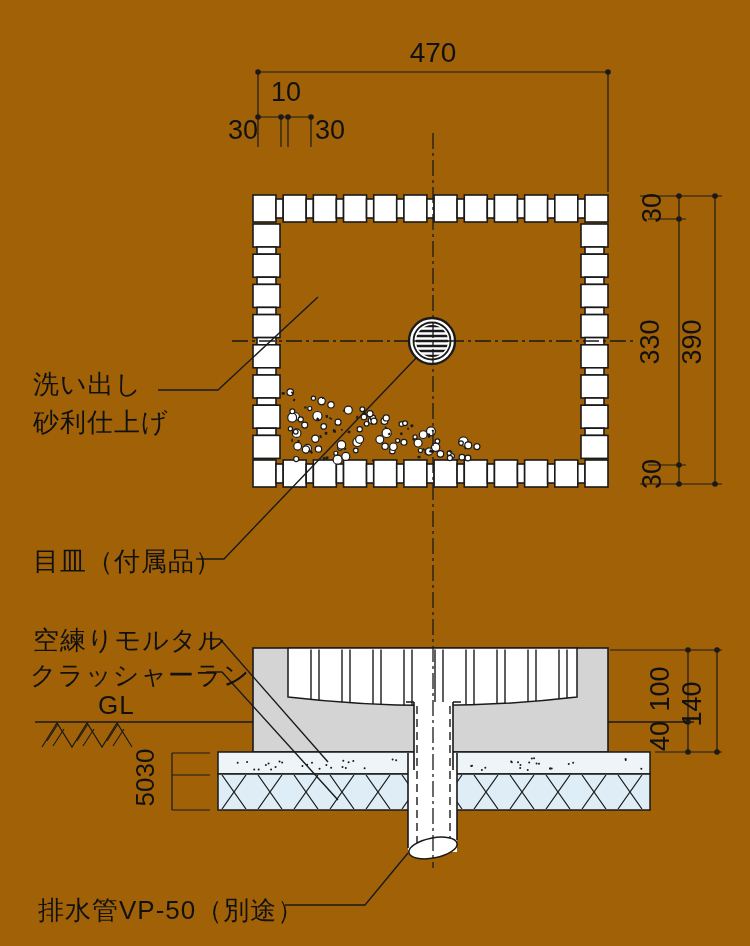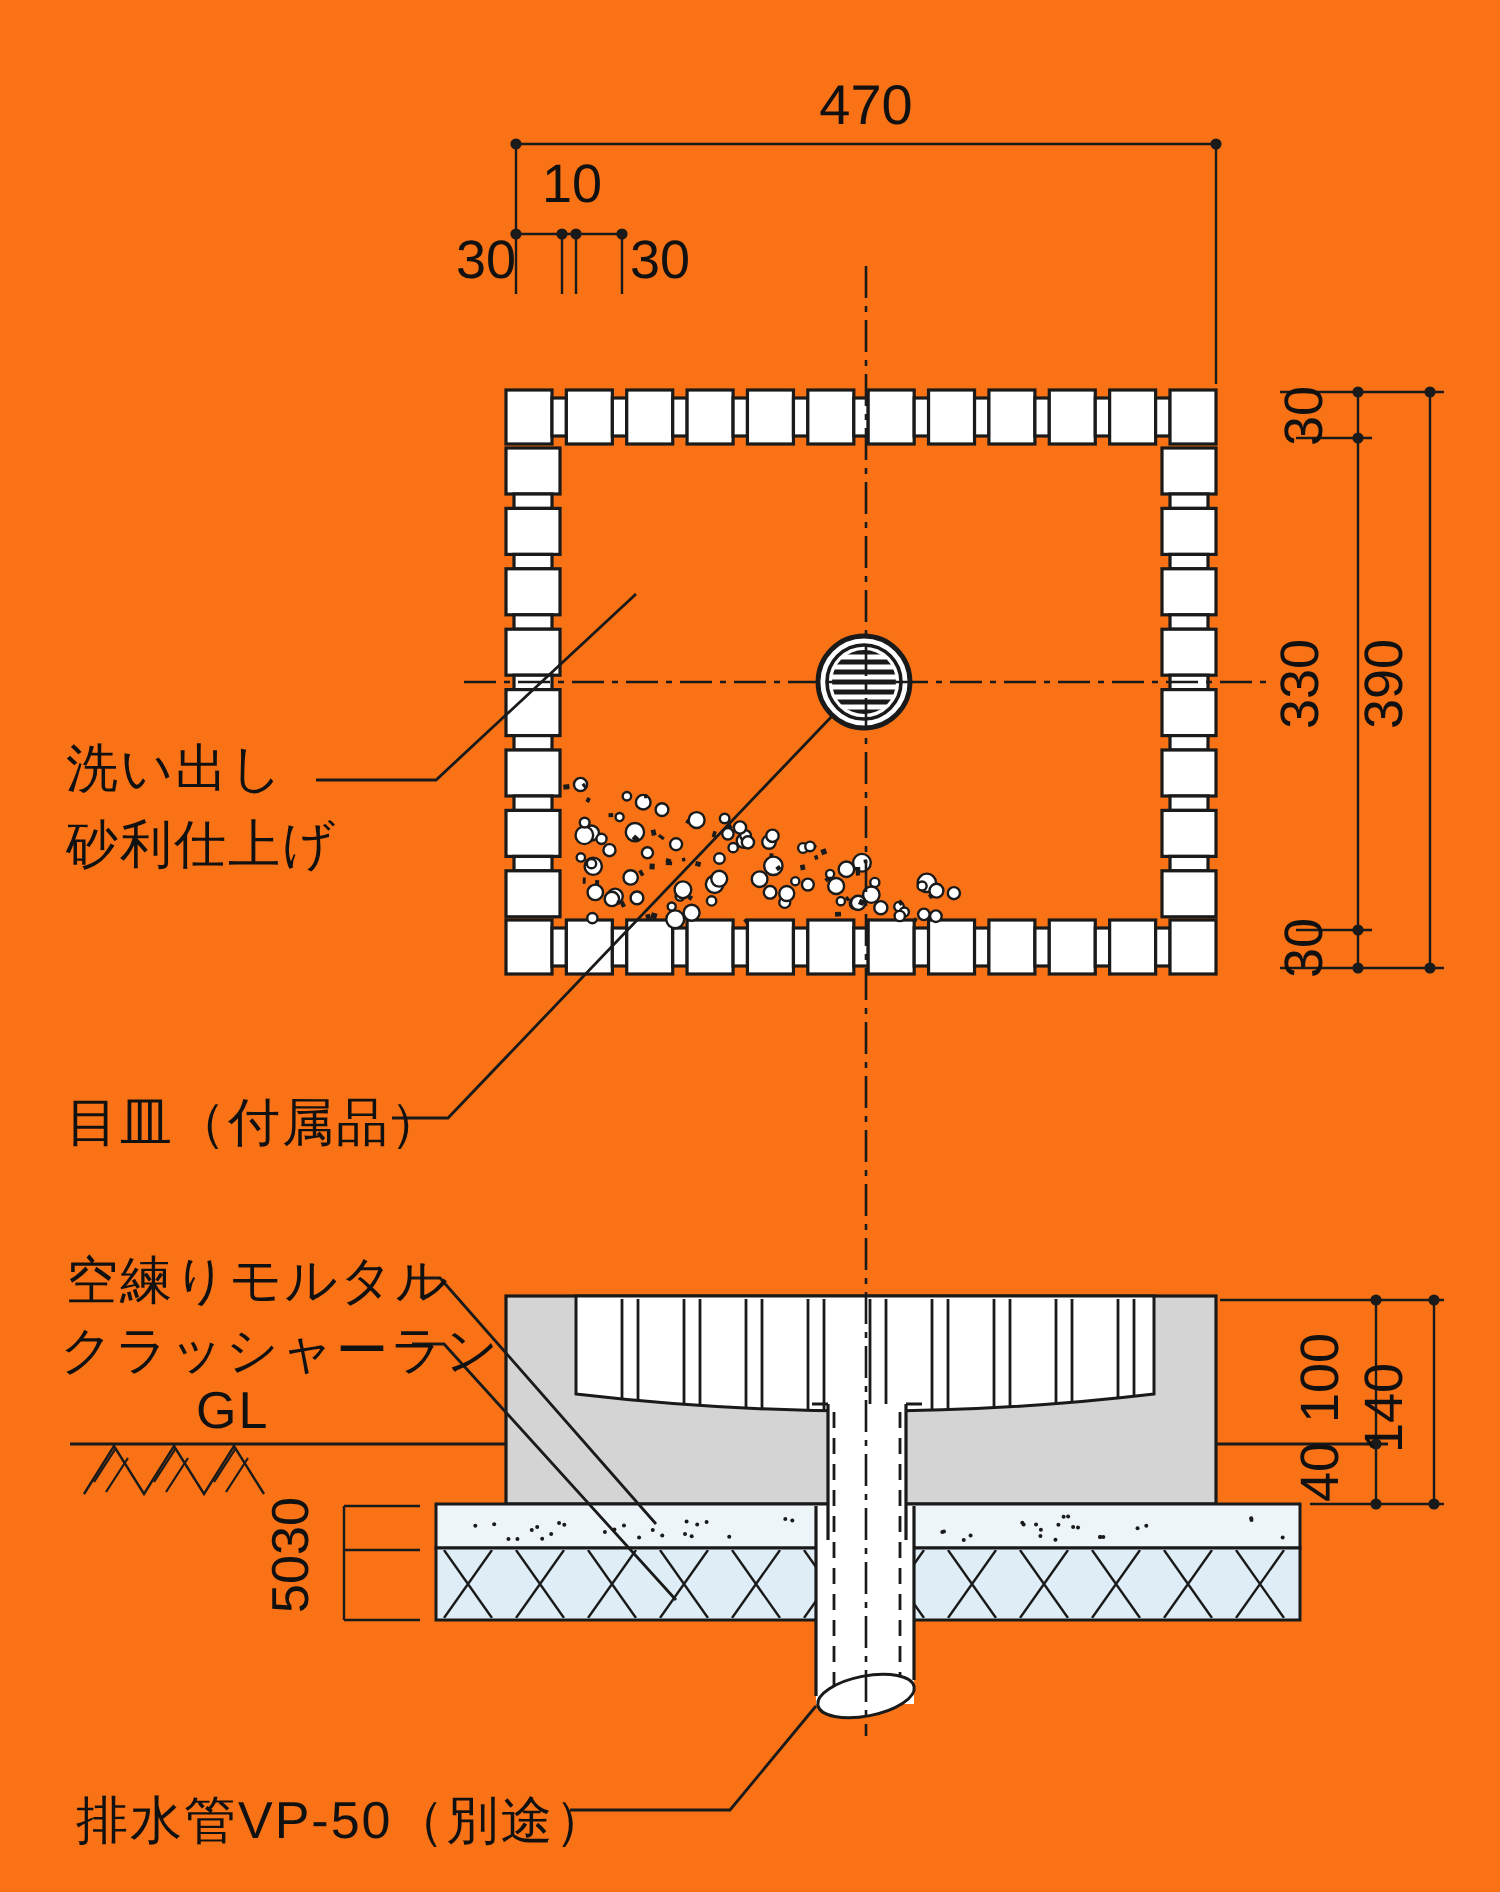--- a/index.html
+++ b/index.html
@@ -1,16 +1,16 @@
 <!DOCTYPE html>
 <html><head>
 <meta charset="utf-8">
 <style>
   html,body{margin:0;padding:0;background:#fff;}
-  #page{position:relative;width:750px;height:946px;background:#f97316;overflow:hidden;
+  #page{position:relative;width:750px;height:946px;background:#a16207;overflow:hidden;
         font-family:"Liberation Sans","DejaVu Sans",sans-serif;}
   svg{position:absolute;left:0;top:0;}
   .ln{stroke:#1a1a1a;stroke-width:1.6;fill:none;}
   .dim{stroke:#1a1a1a;stroke-width:1.2;fill:none;}
   .leader{stroke:#1a1a1a;stroke-width:1.4;fill:none;}
   .cl{stroke:#1a1a1a;stroke-width:1.3;fill:none;stroke-dasharray:16 4 3 4;}
   .dash{stroke:#1a1a1a;stroke-width:1.4;fill:none;stroke-dasharray:8 5;}
   text{fill:#111;}
   .num{font-size:28px;text-anchor:middle;}
   .numr{font-size:27px;text-anchor:middle;}

